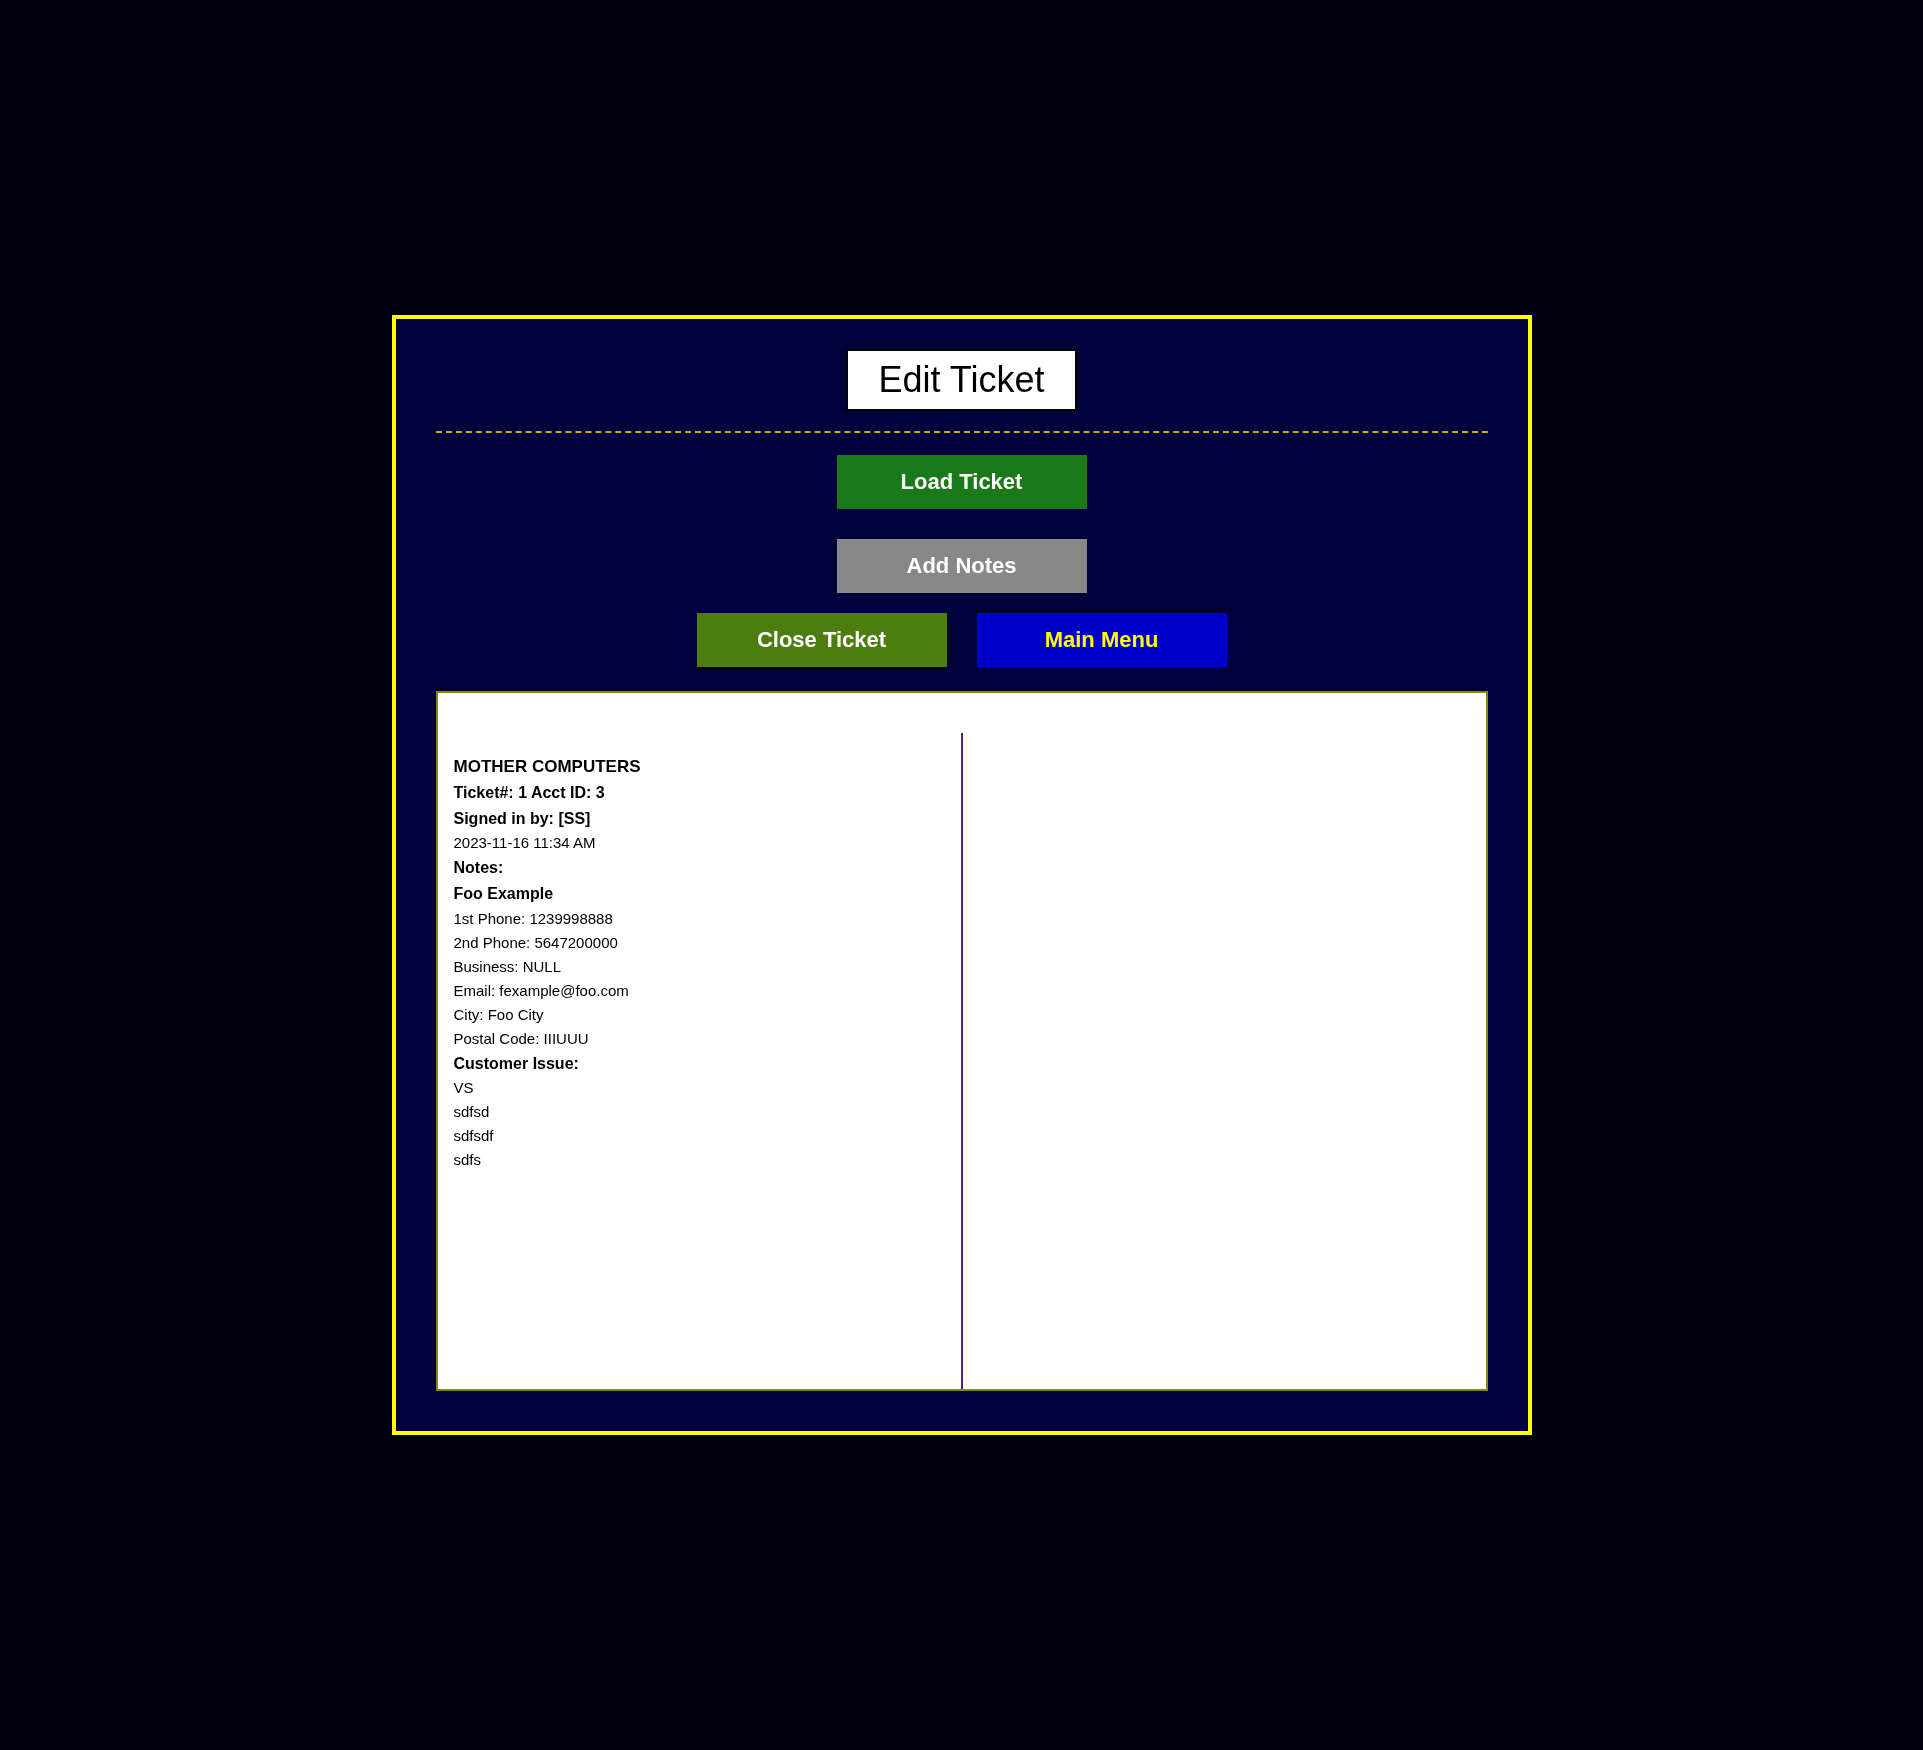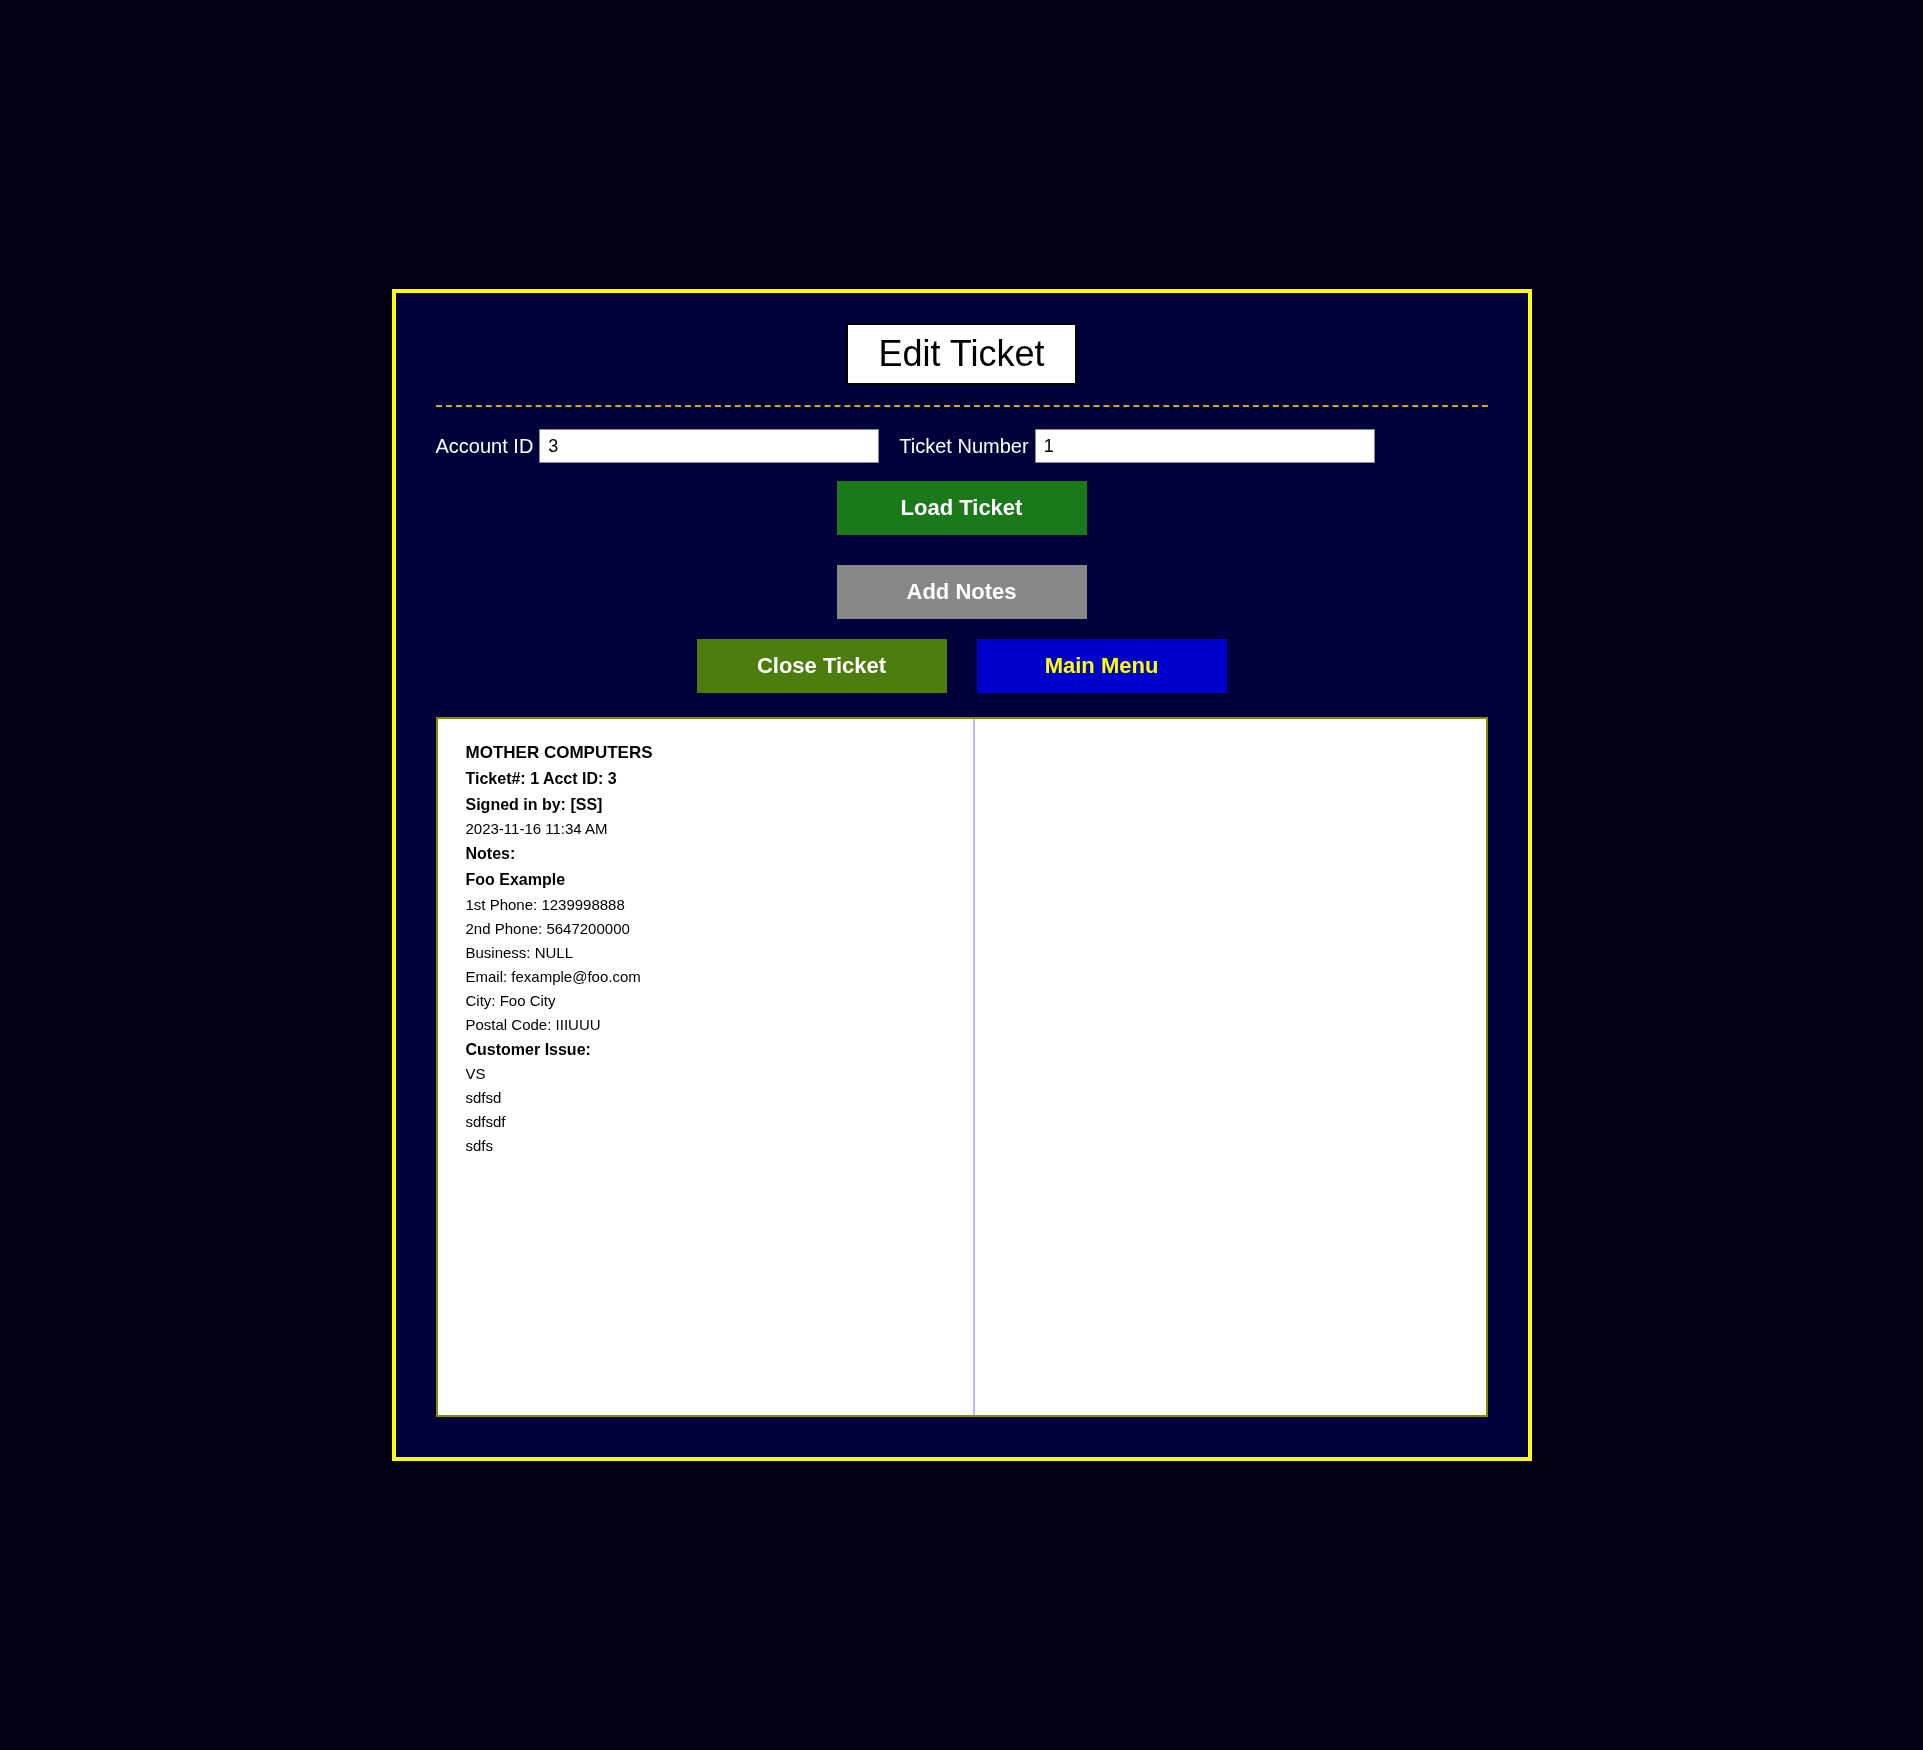--- a/index.html
+++ b/index.html
@@ -134,25 +134,26 @@
       width: 100%;
       border: 2px solid #888800;
       background: #FFFFFF;
       display: flex;
       flex-direction: row;
       min-height: 700px;
     }
 
     .content-left {
       flex: 1;
-      border-right: 2px solid #c4b5fd;
-      padding: 20px 28px;
+      border-right: 2px solid #4c1d95;
+      padding: 20px 16px;
       font-size: 16px;
       color: #000000;
       line-height: 1.6;
+      margin-top: 40px;
     }
 
     .content-right {
       flex: 1;
       padding: 20px 16px;
     }
 
     .ticket-company {
       font-weight: bold;
       font-size: 17px;
@@ -194,30 +195,20 @@
     }
   </style>
 </head>
 <body>
 
 <div class="outer-border">
   <div class="page-title">Edit Ticket</div>
 
   <hr class="divider">
 
-  <div class="fields-row">
-    <div class="field-group">
-      <span class="field-label">Account ID</span>
-      <input class="field-input field-input-wide" type="text" value="3" style="">
-    </div>
-    <div class="field-group">
-      <span class="field-label">Ticket Number</span>
-      <input class="field-input field-input-medium" type="text" value="1" style="">
-    </div>
-  </div>
 
   <div class="buttons-row-1">
     <button class="btn btn-load">Load Ticket</button>
     <button class="btn btn-add-notes">Add Notes</button>
   </div>
 
   <div class="buttons-row-2">
     <button class="btn btn-close">Close Ticket</button>
     <button class="btn btn-main-menu">Main Menu</button>
   </div>

